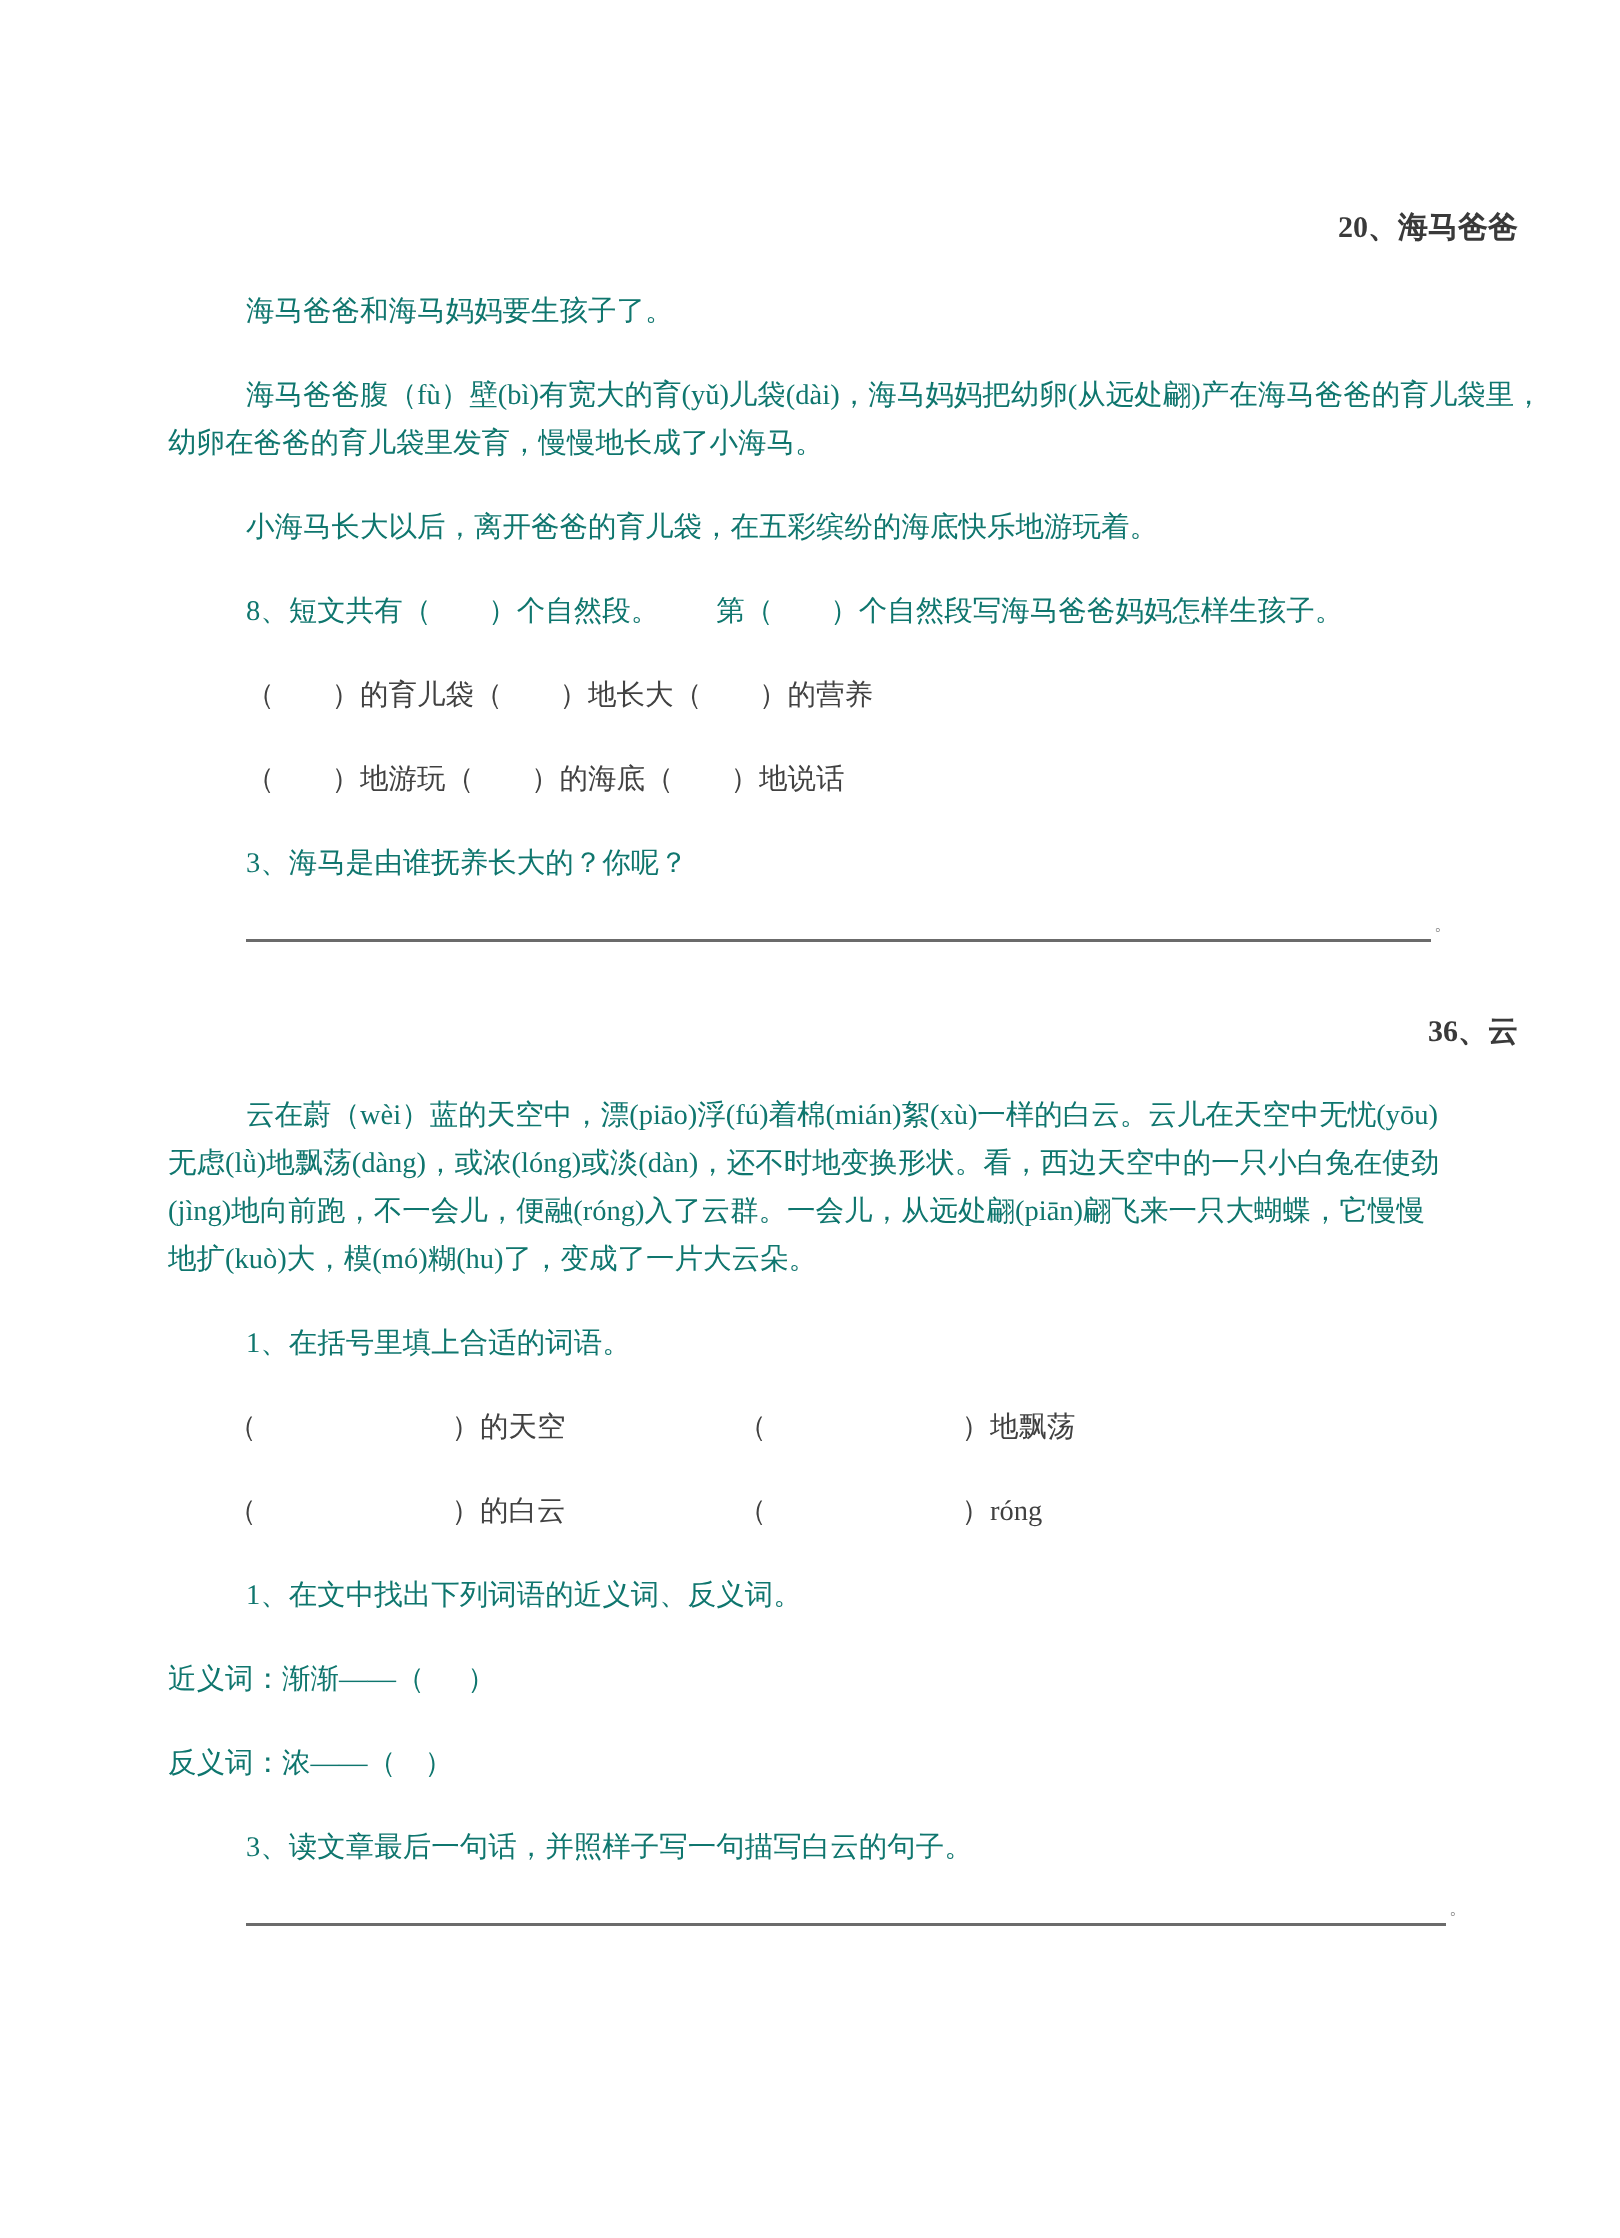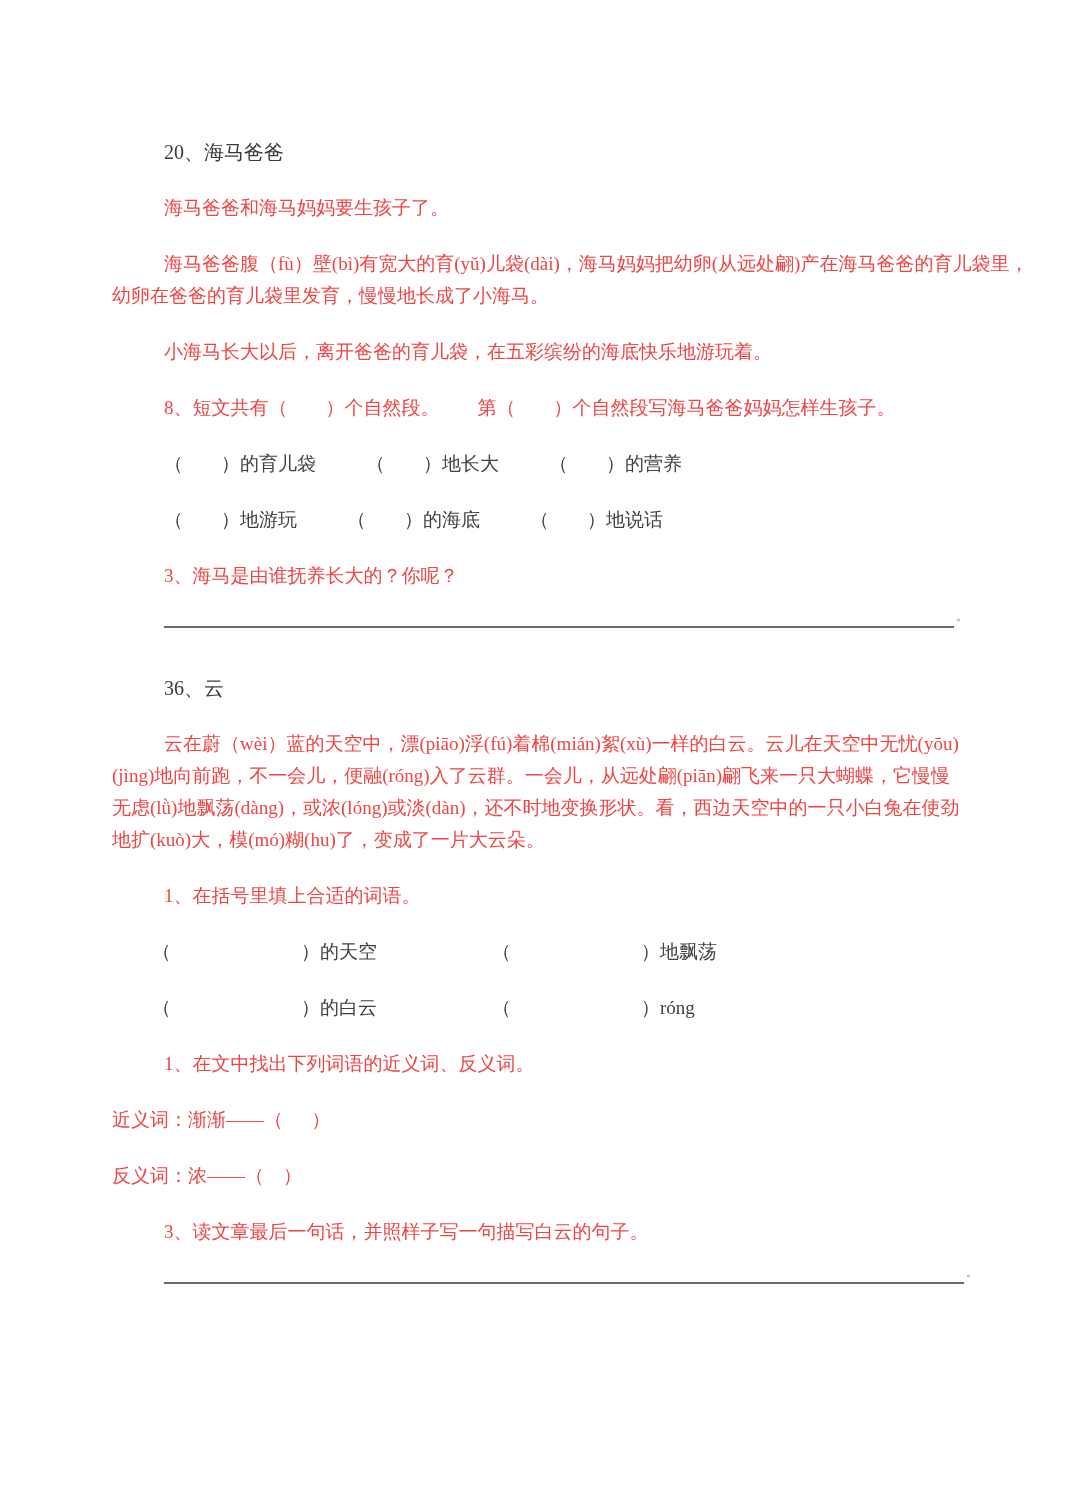--- a/index.html
+++ b/index.html
@@ -13,47 +13,48 @@
   .page {
     position: relative;
     width: 1080px; height: 1492px;
     background: #ffffff;
     overflow: hidden;
     box-sizing: border-box;
     padding: 136px 68px 0 112px;
   }
   .sec-title {
     font-size: 20px;
-    font-weight: normal;
+    font-weight: bold;
     line-height: 32px;
     margin: 0 0 24px 0;
     padding-left: 52px;
     color: #3a3a3a;
     white-space: pre;
+    text-align: right;
   }
   .para, .qline {
     font-size: 19px;
     line-height: 32px;
     margin: 0 0 24px 0;
-    color: #ef4444;
+    color: #0f766e;
   }
   .para .ln, .qline .ln {
     white-space: pre;
   }
   .indent { padding-left: 52px; }
   .blank-row {
     display: flex;
     align-items: baseline;
     font-size: 19px;
     line-height: 32px;
     margin: 0 0 24px 0;
     color: #414141;
     white-space: pre;
   }
-  .blank-row.s20 { padding-left: 52px; gap: 50px; }
+  .blank-row.s20 { padding-left: 52px; }
   .blank-row.s21 { padding-left: 40px; gap: 115px; }
   .blank-item { display: inline-flex; align-items: baseline; white-space: pre; }
   .blank-gap { display: inline-block; width: 130px; }
   .answer-line {
     display: flex;
     align-items: flex-end;
     margin: 14px 0 44px 52px;
   }
   .answer-rule {
     display: inline-block;
@@ -116,22 +117,22 @@
       <span class="answer-rule w1"></span>
       <span class="answer-period">。</span>
     </div>
   </div>
 
   <div>
     <h2 class="sec-title">36、云</h2>
 
     <p class="para">
       <span class="ln indent" style="display:block">云在蔚（wèi）蓝的天空中，漂(piāo)浮(fú)着棉(mián)絮(xù)一样的白云。云儿在天空中无忧(yōu)</span>
+      <span class="ln" style="display:block">无虑(lǜ)地飘荡(dàng)，或浓(lóng)或淡(dàn)，还不时地变换形状。看，西边天空中的一只小白兔在使劲</span>
       <span class="ln" style="display:block">(jìng)地向前跑，不一会儿，便融(róng)入了云群。一会儿，从远处翩(piān)翩飞来一只大蝴蝶，它慢慢</span>
-      <span class="ln" style="display:block">无虑(lǜ)地飘荡(dàng)，或浓(lóng)或淡(dàn)，还不时地变换形状。看，西边天空中的一只小白兔在使劲</span>
       <span class="ln" style="display:block">地扩(kuò)大，模(mó)糊(hu)了，变成了一片大云朵。</span>
     </p>
 
     <p class="qline">
       <span class="ln indent">1、在括号里填上合适的词语。</span>
     </p>
 
     <div class="blank-row s21">
       <span class="blank-item"><span>（</span><span class="blank-gap"></span><span>）的天空</span></span>
       <span class="blank-item"><span>（</span><span class="blank-gap"></span><span>）地飘荡</span></span>

